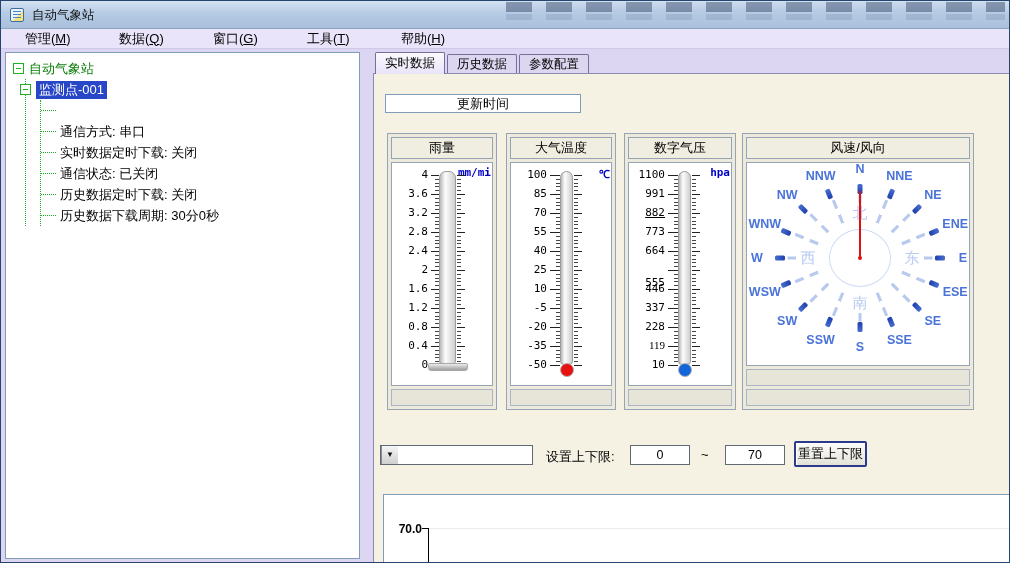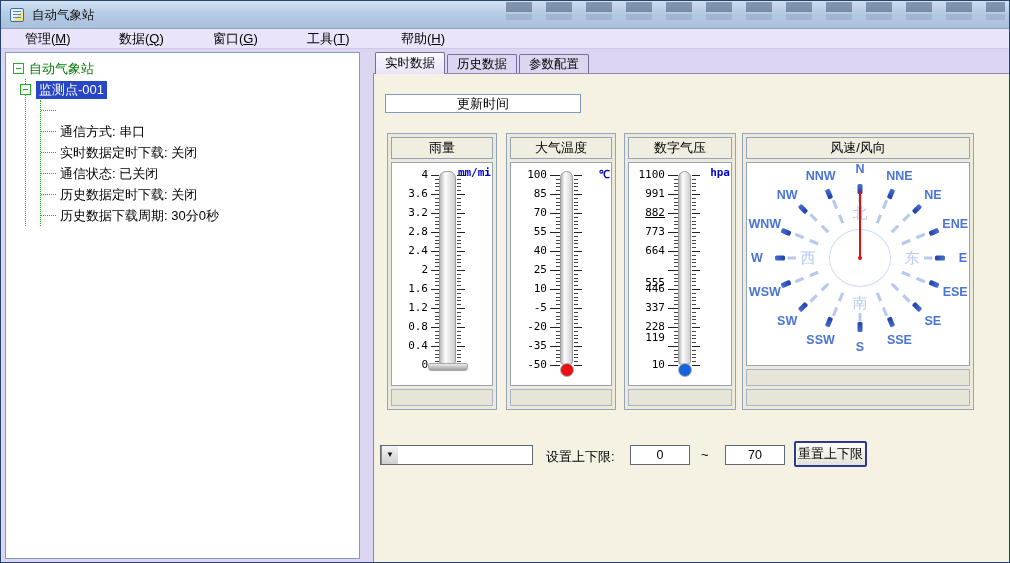--- a/index.html
+++ b/index.html
@@ -461,21 +461,21 @@
               <div class="g-tick" style="left: 63px; top: 107px; width: 8px;"></div>
               <div class="g-lab" style="top: 120px;">446</div>
               <div class="g-tick" style="left: 39px; top: 126px; width: 10px;"></div>
               <div class="g-tick" style="left: 63px; top: 126px; width: 8px;"></div>
               <div class="g-lab" style="top: 139px;">337</div>
               <div class="g-tick" style="left: 39px; top: 145px; width: 10px;"></div>
               <div class="g-tick" style="left: 63px; top: 145px; width: 8px;"></div>
               <div class="g-lab" style="top: 158px;">228</div>
               <div class="g-tick" style="left: 39px; top: 164px; width: 10px;"></div>
               <div class="g-tick" style="left: 63px; top: 164px; width: 8px;"></div>
-              <div class="g-lab" style="top: 169px;">119</div>
+              <div class="g-lab" style="top: 176px; font-family: Liberation Serif, serif;">119</div>
               <div class="g-tick" style="left: 39px; top: 183px; width: 10px;"></div>
               <div class="g-tick" style="left: 63px; top: 183px; width: 8px;"></div>
               <div class="g-lab" style="top: 196px;">10</div>
               <div class="g-tick" style="left: 39px; top: 202px; width: 10px;"></div>
               <div class="g-tick" style="left: 63px; top: 202px; width: 8px;"></div>
               <div class="g-tick minor" style="left: 45px; top: 15.8px; width: 4px;"></div>
               <div class="g-tick minor" style="left: 63px; top: 15.8px; width: 4px;"></div>
               <div class="g-tick minor" style="left: 45px; top: 19.6px; width: 4px;"></div>
               <div class="g-tick minor" style="left: 63px; top: 19.6px; width: 4px;"></div>
               <div class="g-tick minor" style="left: 45px; top: 23.4px; width: 4px;"></div>
@@ -625,16 +625,22 @@
 
       <div class="wave-select">
         <span class="arrow-btn">▼</span>
       </div>
       <span class="limits-label">设置上下限:</span>
       <input class="limit-input" style="left: 256px;" value="0">
       <span class="tilde">~</span>
       <input class="limit-input" style="left: 351px;" value="70">
       <button class="reset-btn">重置上下限</button>
 
+      <div class="chart-area">
+        <div class="chart-ymax">70.0</div>
+        <div class="chart-tick"></div>
+        <div class="chart-axis"></div>
+        <div class="chart-grid"></div>
+      </div>
 
     </div>
   </div>
 </div>
 
 </body></html>

